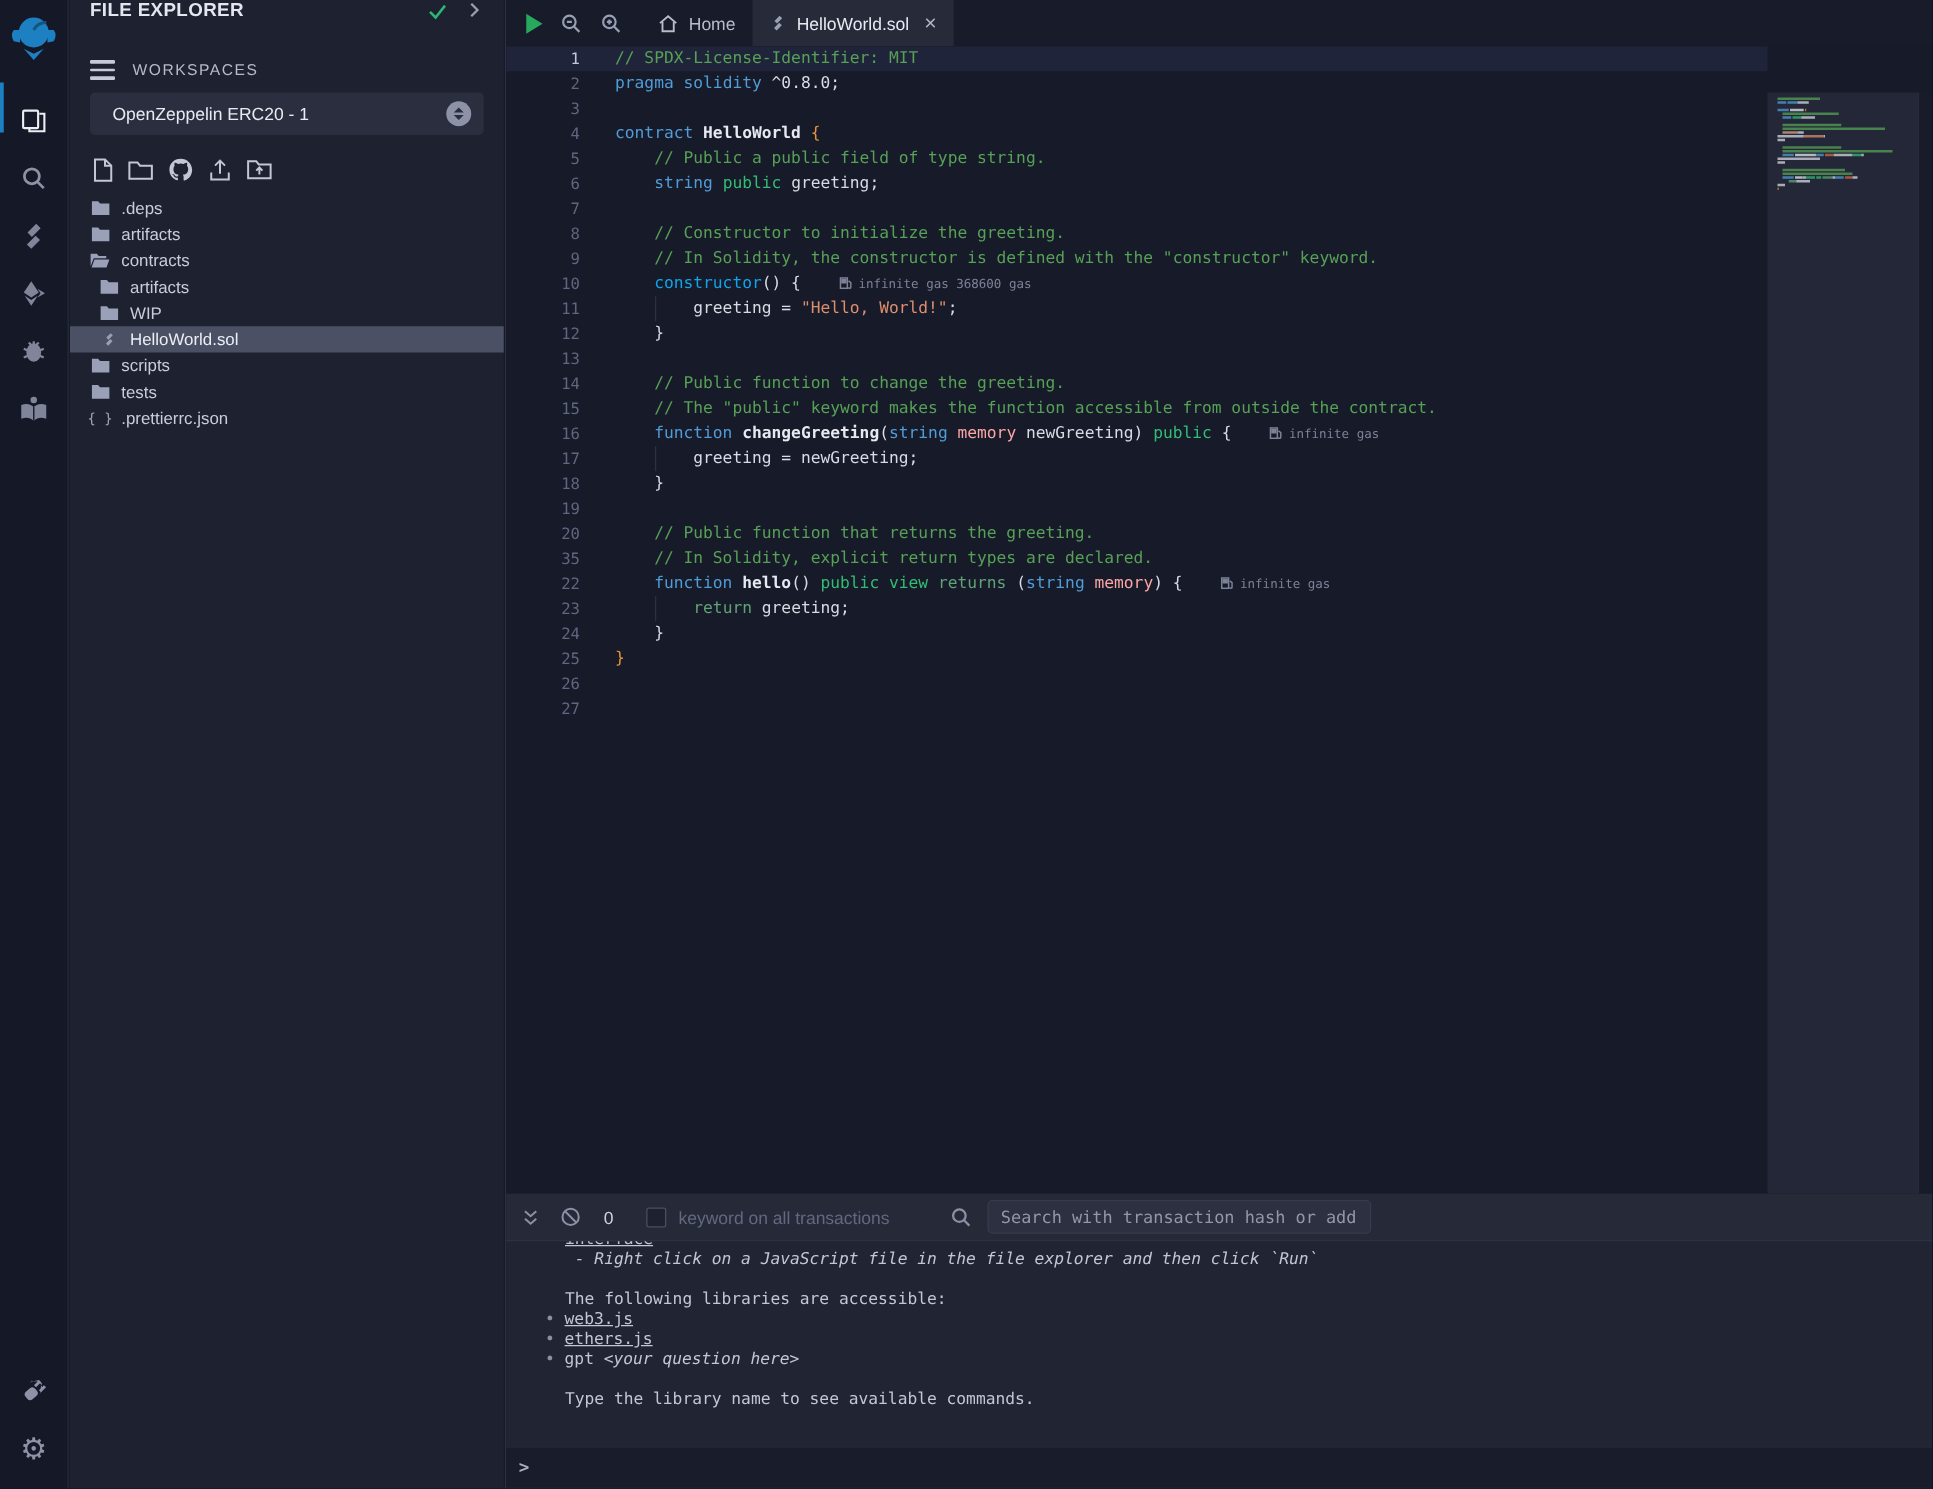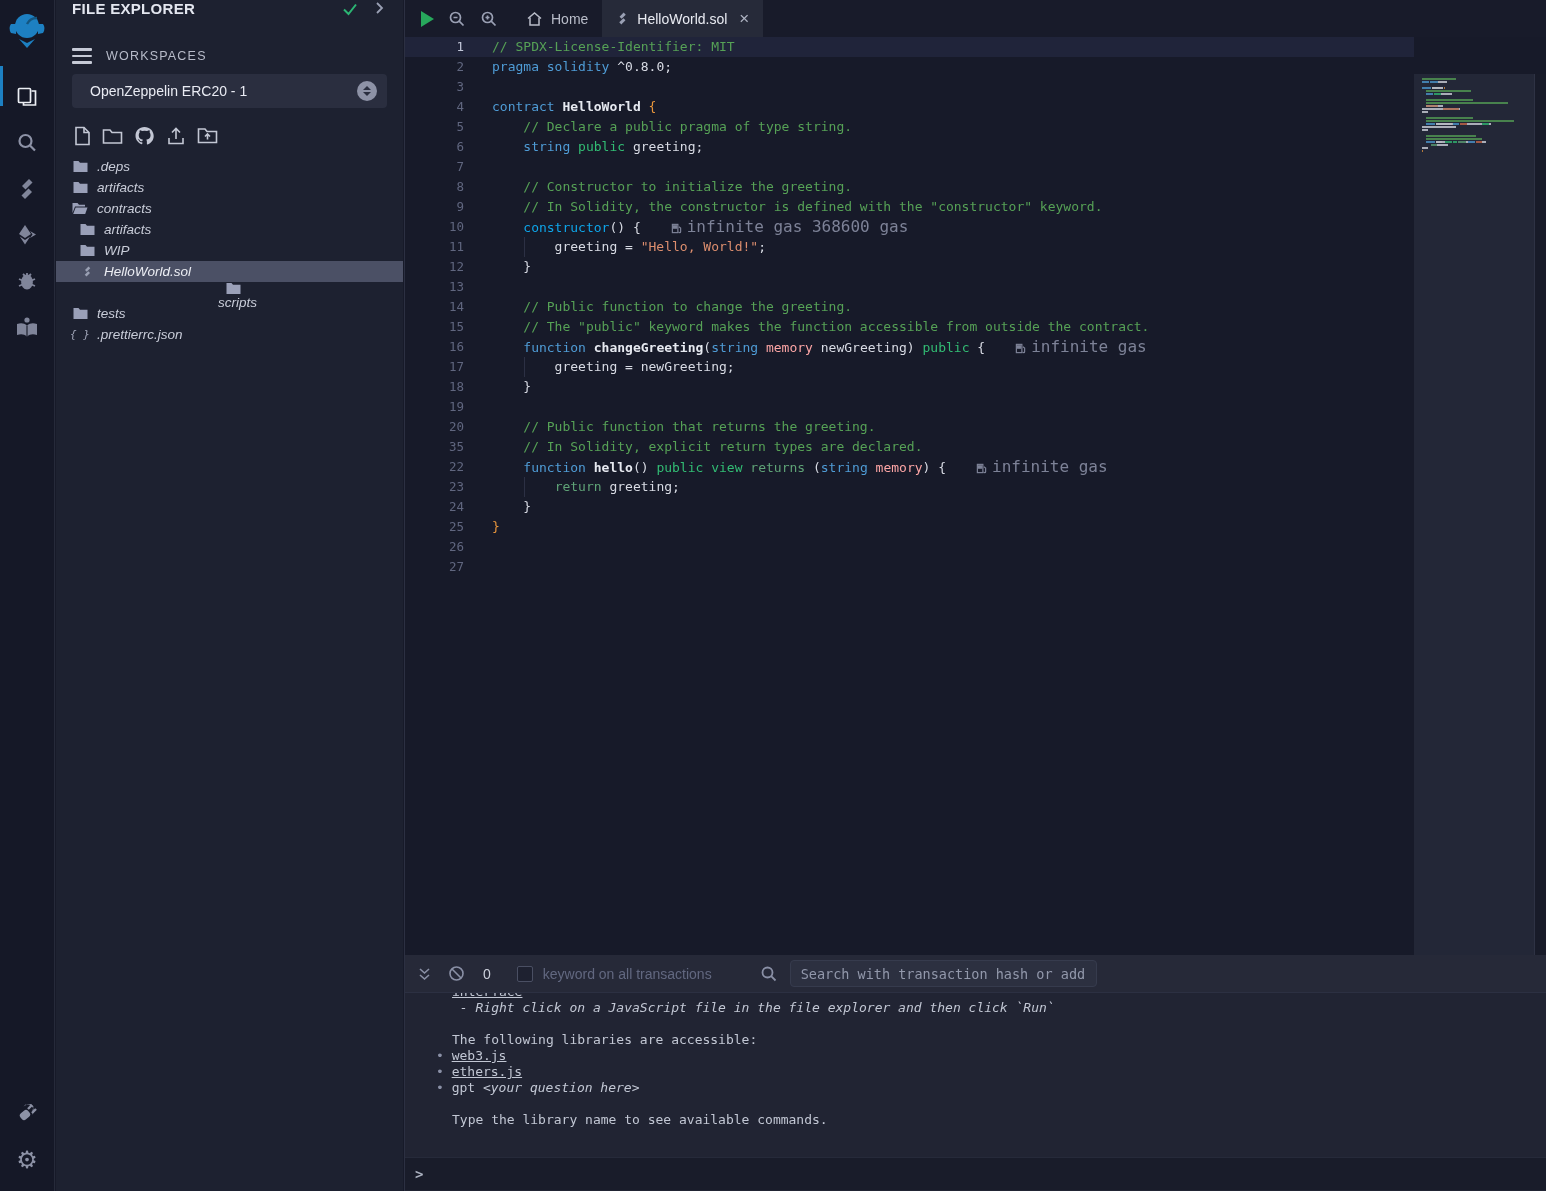--- a/index.html
+++ b/index.html
@@ -29,21 +29,21 @@
   .ws-select{margin:2px 16px 0 16px;height:34px;background:#2a2e3f;border-radius:4px;
     display:flex;align-items:center;padding:0 10px 0 18px;cursor:pointer;}
   .ws-select .ws-name{flex:1;font-size:14px;color:#e9ebf3;}
   .ws-caret{width:20px;height:20px;border-radius:50%;background:#8d92a6;display:flex;flex-direction:column;
     align-items:center;justify-content:center;gap:2px;}
   .ws-caret i{display:block;width:0;height:0;border-left:4px solid transparent;border-right:4px solid transparent;}
   .ws-caret .up{border-bottom:4px solid #2a2e3f;}
   .ws-caret .dn{border-top:4px solid #2a2e3f;}
   .fe-toolbar{display:flex;align-items:center;gap:11px;padding:18px 16px 8px 18px;}
   .fe-toolbar .tb-ic{cursor:pointer;display:flex;}
-  #file-tree{margin-top:2px;font-style:italic;}
+  #file-tree{margin-top:2px;}
   .tree-row{display:flex;align-items:center;height:21px;font-size:13.5px;color:#c9cdd9;cursor:pointer;white-space:nowrap;}
   .tree-row .ticon{display:flex;width:16px;justify-content:center;margin-right:9px;}
   .tree-row.sel{background:#4b5065;color:#eceef4;}
   .json-ic{font-family:"DejaVu Sans Mono",monospace;font-size:11px;color:#a0a5b8;}
 
   
   #main{position:absolute;left:404px;top:0;width:1142px;height:100%;background:#171a29;border-left:1px solid #2c3042;}
 
   
   #tabbar{position:absolute;left:0;top:0;width:100%;height:37px;background:#181b2a;display:flex;align-items:stretch;}
@@ -59,21 +59,21 @@
   #code-area{position:absolute;left:0;top:0;width:1009px;height:100%;}
   .code-line{position:relative;height:20px;line-height:20px;font-size:13px;white-space:pre;}
   .code-line.cur{background:#20243a;}
   .code-line .ln{position:absolute;left:0;top:0;width:59px;text-align:right;color:#60667f;font-size:12.5px;}
   .code-line.cur .ln{color:#c3c8d9;}
   .code-line .ct{position:absolute;left:87px;top:0;}
   .guide{position:absolute;left:119px;top:0;height:20px;border-left:1px solid #2c3044;}
   .tk-c{color:#56a156;margin-top:46px;} .tk-k{color:#4f9cd6;} .tk-m{color:#32bd74;} .tk-r{color:#5fa377;}
   .tk-t{color:#fca5a5;} .tk-s{color:#dd8e6e;} .tk-b{color:#e7953c;}
   .tk-p{color:#d8dbe4;} .tk-n{color:#e6e9f0;font-weight:bold;} .tk-cons{color:#0ea5e9;font-weight:normal;}
-  .ghost{color:#7d8297;font-size:16px;margin-left:30px;}
+  .ghost{color:#7d8297;font-size:10px;margin-left:30px;}
   .ghost svg{vertical-align:-2px;margin-right:5px;}
 
   
   #minimap-strip{position:absolute;left:1009px;top:37px;width:120px;height:918px;background:#232737;}
   #minimap{position:absolute;left:8px;top:4px;width:106px;}
   .mm-row{height:2px;margin-bottom:1px;font-size:0;white-space:nowrap;}
   .mm-row span{display:inline-block;height:2px;opacity:.75;}
   #scroll-strip{position:absolute;left:1129px;top:37px;width:13px;height:918px;background:#181b29;border-left:1px solid #2e3244;}
 
   
@@ -273,21 +273,21 @@
         </div>
         <div class="tree-row sel" style="padding-left: 23px;">
           <span class="ticon">
             <svg width="11" height="13" viewBox="0 0 22 24" fill="#9aa0b4">
               <path d="M13 2 L6 9 L9.5 12.5 L16.5 5.5 Z"></path>
               <path d="M9 22 L16 15 L12.5 11.5 L5.5 18.5 Z"></path>
             </svg>
           </span>
           <span>HelloWorld.sol</span>
         </div>
-        <div class="tree-row" style="padding-left: 16px; flex-direction: column;">
+        <div class="tree-row" style="padding-left: 16px;">
           <span class="ticon">
             <svg width="15" height="13" viewBox="0 0 15 13" fill="#9aa0b8">
               <path d="M0.5 1 H5.5 L7 2.8 H14.5 V12 H0.5 Z"></path>
             </svg>
           </span>
           <span>scripts</span>
         </div>
         <div class="tree-row" style="padding-left: 16px;">
           <span class="ticon">
             <svg width="15" height="13" viewBox="0 0 15 13" fill="#9aa0b8">
@@ -341,21 +341,21 @@
         <span class="close">×</span>
       </div>
     </div>
 
     <div id="editor" class="mono">
       <div id="code-area">
           <div class="code-line cur"><span class="ln">1</span><span class="ct"><span class="tk-c">// SPDX-License-Identifier: MIT</span></span></div>
           <div class="code-line"><span class="ln">2</span><span class="ct"><span class="tk-k">pragma</span><span class="tk-p"> </span><span class="tk-k">solidity</span><span class="tk-p"> ^0.8.0;</span></span></div>
           <div class="code-line"><span class="ln">3</span><span class="ct"></span></div>
           <div class="code-line"><span class="ln">4</span><span class="ct"><span class="tk-k">contract</span><span class="tk-p"> </span><span class="tk-n">HelloWorld</span><span class="tk-p"> </span><span class="tk-b">{</span></span></div>
-          <div class="code-line"><span class="ln">5</span><span class="ct"><span class="tk-p">    </span><span class="tk-c">// Declare a public pragma of type string.</span></span></div>
+          <div class="code-line"><span class="ln">5</span><span class="ct"><span class="tk-p">    </span><span class="tk-c">// Public a public field of type string.</span></span></div>
           <div class="code-line"><span class="ln">6</span><span class="ct"><span class="tk-p">    </span><span class="tk-k">string</span><span class="tk-p"> </span><span class="tk-m">public</span><span class="tk-p"> greeting;</span></span></div>
           <div class="code-line"><span class="ln">7</span><span class="ct"></span></div>
           <div class="code-line"><span class="ln">8</span><span class="ct"><span class="tk-p">    </span><span class="tk-c">// Constructor to initialize the greeting.</span></span></div>
           <div class="code-line"><span class="ln">9</span><span class="ct"><span class="tk-p">    </span><span class="tk-c">// In Solidity, the constructor is defined with the "constructor" keyword.</span></span></div>
           <div class="code-line"><span class="ln">10</span><span class="ct"><span class="tk-p">    </span><span class="tk-cons">constructor</span><span class="tk-p">() {</span><span class="ghost"><svg style="display:inline" width="11" height="11" viewBox="0 0 12 12" fill="none" stroke="#7d8297" stroke-width="1.3">
                   <rect x="1.5" y="1.5" width="6" height="9"></rect>
                   <path d="M2.8 3 h3.4 v2.6 h-3.4 Z" fill="#7d8297"></path>
                   <path d="M8.5 4 l2 1.5 v4 a1 1 0 0 1 -2 0"></path>
                 </svg><span>infinite gas 368600 gas</span></span></span></div>
           <div class="code-line"><span class="ln">11</span><span class="guide"></span><span class="ct"><span class="tk-p">        greeting = </span><span class="tk-s">"Hello, World!"</span><span class="tk-p">;</span></span></div>

